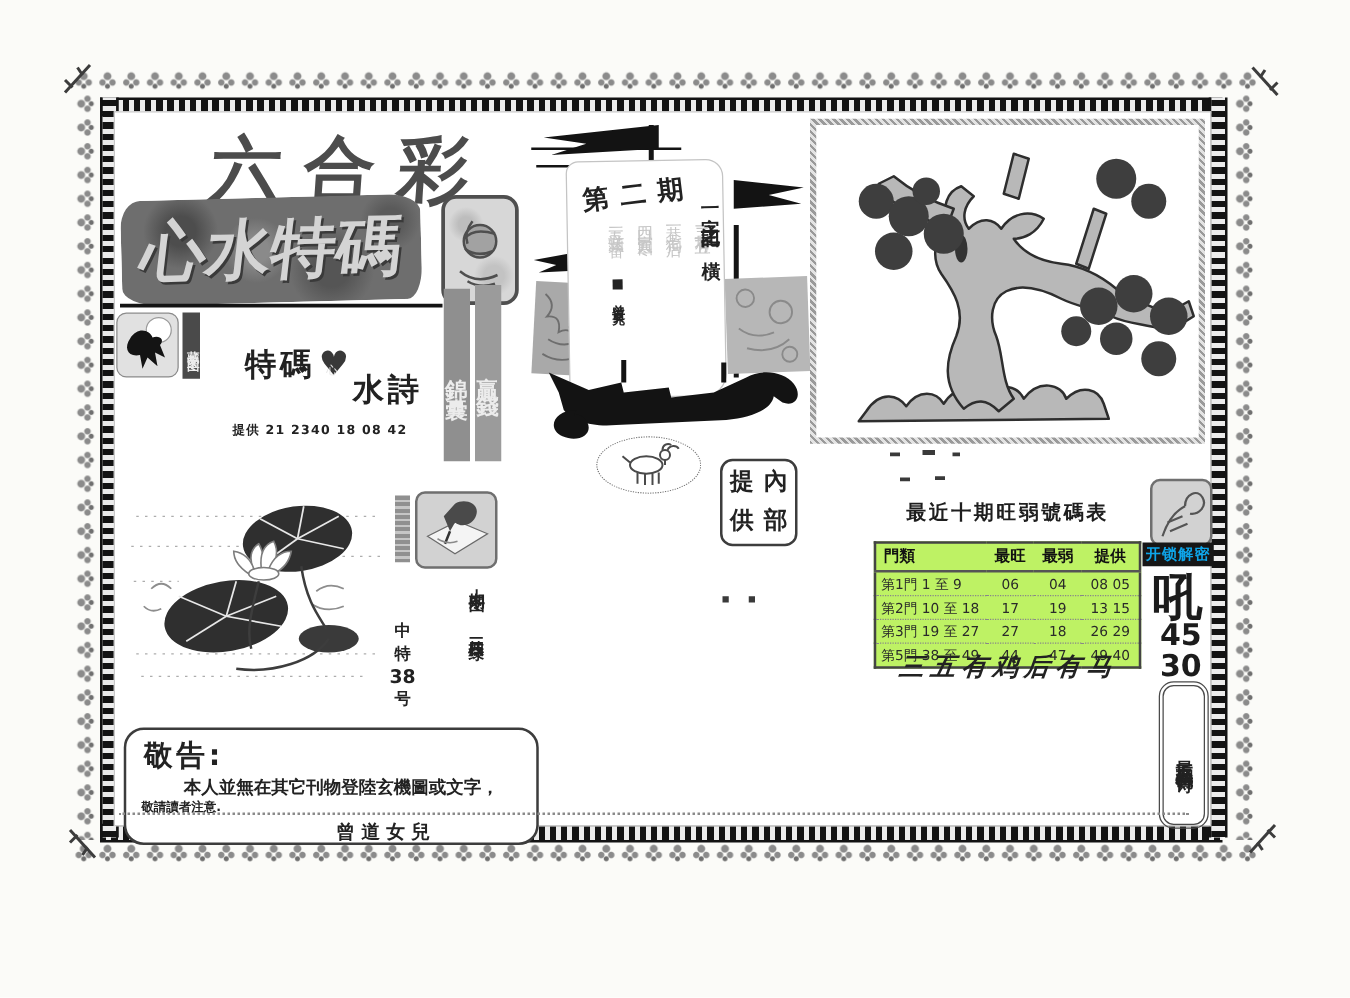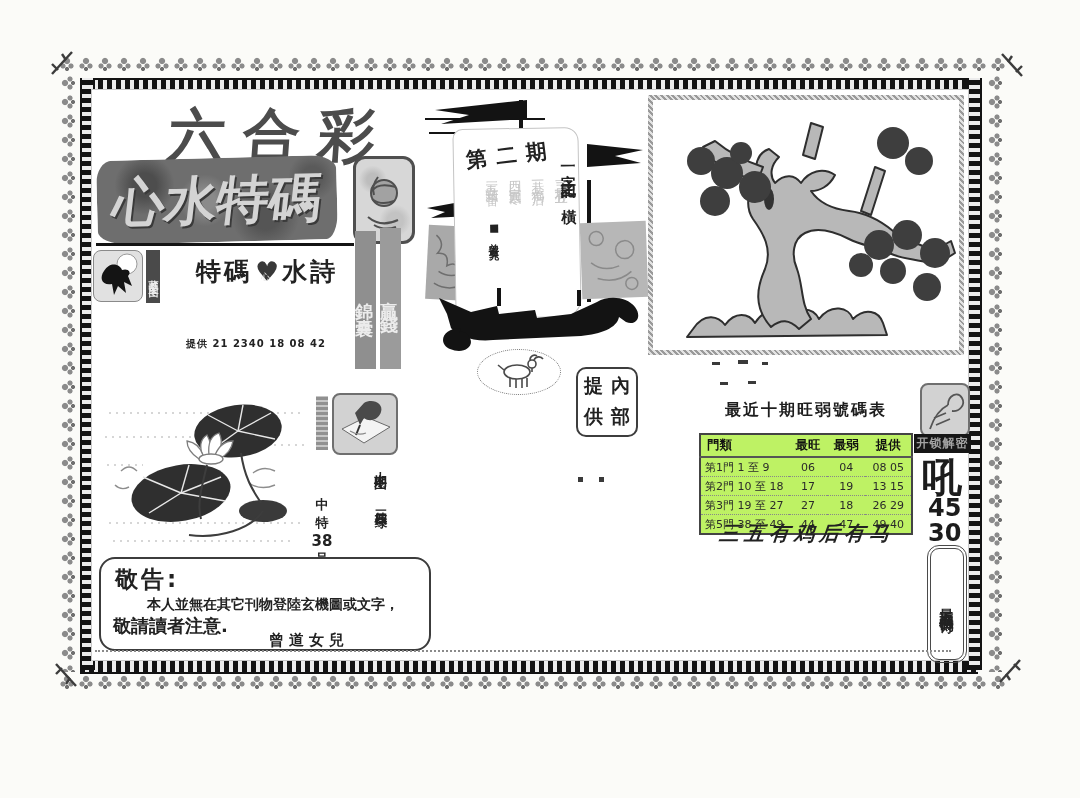--- a/index.html
+++ b/index.html
@@ -54,26 +54,26 @@
   .goat-oval{border:1.5px dotted #777;border-radius:50%;display:flex;align-items:center;justify-content:center;}
   
   .tbl-title{font-size:16px;font-weight:bold;letter-spacing:2px;text-align:center;color:#1e1e1e;}
   table.hotcold{border-collapse:collapse;width:214px;border:2px solid #444;background:#bef264;margin-top:12px;}
   table.hotcold th{font-size:12.5px;padding:2px 0;border-bottom:2px solid #555;color:#111;}
   table.hotcold td{font-size:11px;padding:1.5px 0;border-bottom:1px dotted #888;color:#2a2a2a;}
   table.hotcold td:first-child{text-align:left;padding-left:4px;}
   table.hotcold td,table.hotcold th{text-align:center;}
   .footer-phrase{font-size:20px;font-weight:bold;letter-spacing:5px;transform:skewX(-6deg);text-align:center;}
   
-  .black-bar{background:#161616;color:#a3a3a3;font-size:12px;font-weight:bold;text-align:center;line-height:19px;letter-spacing:1px;}
+  .black-bar{background:#161616;color:#0ea5e9;font-size:12px;font-weight:bold;text-align:center;line-height:19px;letter-spacing:1px;}
   .rail-strip{border:1.5px solid #4a4a4a;outline:1.5px solid #4a4a4a;outline-offset:2px;border-radius:9px;
      display:flex;align-items:center;justify-content:center;}
   .rail-strip span{font-size:14px;font-weight:bold;letter-spacing:2px;}
   
-  .notice-box{border:2px solid #3c3c3c;border-radius:16px;background:#fff;}
+  .notice-box{border:2px solid #3c3c3c;border-radius:16px;background:#fff;margin-top:25px;}
   .dotted-rule{border-top:2px dotted #8a8a8a;}
   .stamp-sq{border:2px solid #6f6f6f;border-radius:8px;background:#d2d2d2;}
   .tiny-strip{background:repeating-linear-gradient(0deg,#909090 0 3px,#c6c6c6 3px 5px);}
   .heart{position:relative;display:inline-block;color:#383838;font-size:27px;line-height:27px;}
   .heart em{position:absolute;left:6px;top:6px;font-style:normal;font-size:9px;color:#e6e6e6;}
   .dotmark{background:#3a3a3a;}
 </style>
 </head>
 <body>
 
@@ -146,21 +146,21 @@
     <svg width="48" height="50" viewBox="0 0 48 50">
       <circle cx="33" cy="13" r="10" fill="#ffffff" stroke="#9a9a9a"></circle>
       <path d="M10,20 C16,10 26,13 28,19 C34,17 38,21 34,25 L38,35 L30,31 L32,42 L24,35 L20,44 L18,33 C8,35 5,27 10,20 Z" fill="#141414"></path>
     </svg>
   </div>
   <div class="abs vtext" style="left:146px;top:250px;width:14px;height:50px;background:#4a4a4a;color:#ededed;font-size:10px;font-weight:bold;letter-spacing:4px;text-align:center;padding-top:3px;">藏宝图</div>
 
   <div class="abs" style="left:196px;top:255px;width:150px;display:flex;align-items:center;gap:3px;">
     <span class="bold" style="font-size:25px;letter-spacing:3px;">特碼</span>
     <span class="heart">♥<em>心</em></span>
-    <span class="bold" style="font-size:25px;letter-spacing:3px;">水詩</span>
+    <span class="bold" style="font-size:25px;letter-spacing:3px;margin-top:40px;">水詩</span>
   </div>
 
   <div class="abs bold" style="left:186px;top:337px;font-size:10px;letter-spacing:1px;">提供 21 2340 18 08 42</div>
 
   <div class="abs" style="left:425px;top:92px;width:230px;height:266px;">
     <div class="abs mast" style="left:94px;top:8px;width:4px;height:216px;"></div>
     <div class="abs mast" style="left:0px;top:26px;width:120px;height:2px;"></div>
     <div class="abs mast" style="left:4px;top:40px;width:112px;height:2px;"></div>
     <svg class="abs" style="left:6px;top:6px;" width="100" height="32" viewBox="0 0 100 32">
       <path d="M96,2 L4,12 L38,17 L10,26 L96,21 Z" fill="#131313"></path>
@@ -395,18 +395,18 @@
   <div class="abs bold" style="left:922px;top:450px;font-size:40px;color:#1c1c1c;">吼</div>
   <div class="abs bold" style="left:928px;top:494px;font-size:24px;color:#1c1c1c;">45</div>
   <div class="abs bold" style="left:928px;top:519px;font-size:24px;color:#1c1c1c;">30</div>
   <div class="abs rail-strip" style="left:930px;top:548px;width:32px;height:110px;">
     <span class="vtext">最近五期特码诗</span>
   </div>
 
   <div class="abs notice-box" style="left:99px;top:557px;width:328px;height:90px;">
     <div class="abs bold" style="left:14px;top:5px;font-size:23px;letter-spacing:3px;">敬告:</div>
     <div class="abs bold" style="left:46px;top:37px;font-size:14px;white-space:nowrap;">本人並無在其它刊物登陸玄機圖或文字，</div>
-    <div class="abs bold" style="left:12px;top:55px;font-size:18px;">敬請讀者注意.</div>
+    <div class="abs bold" style="left:12px;top:55px;font-size:10px;">敬請讀者注意.</div>
     <div class="abs bold" style="left:168px;top:72px;font-size:15px;letter-spacing:5px;">曾道女兒</div>
   </div>
   <div class="abs dotted-rule" style="left:95px;top:650px;width:856px;"></div>
 
 </div>
 
 </body></html>

